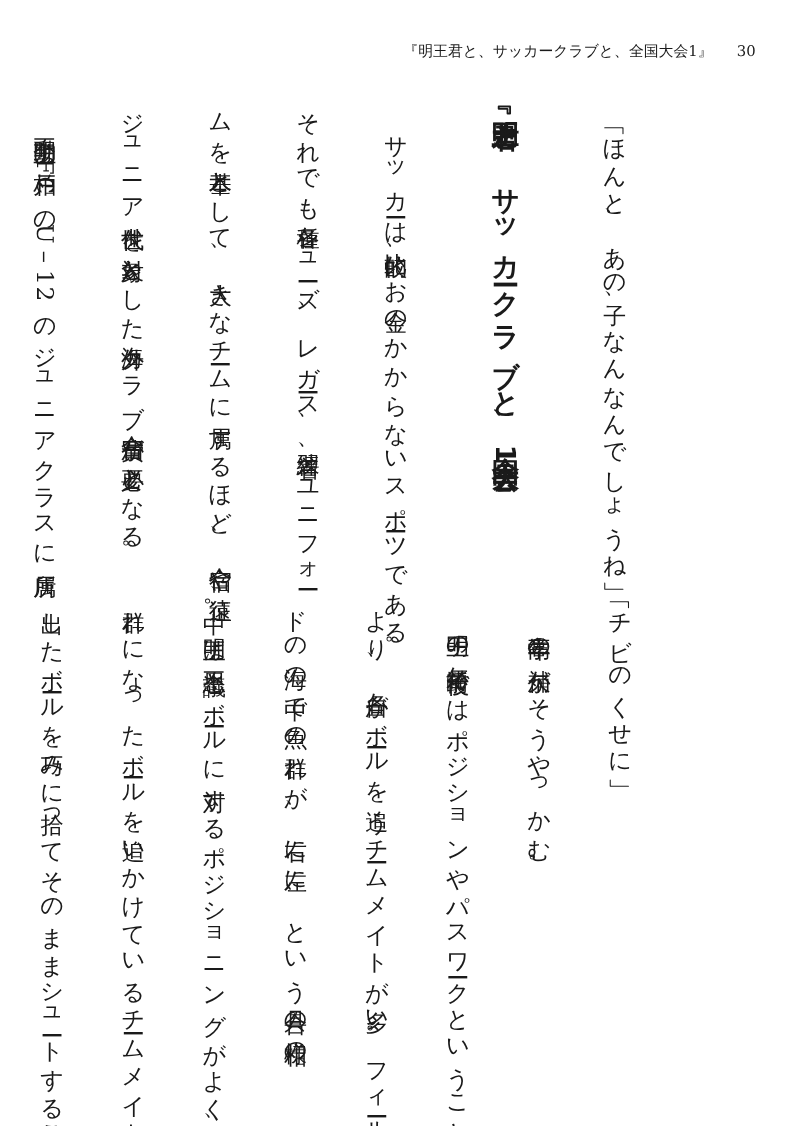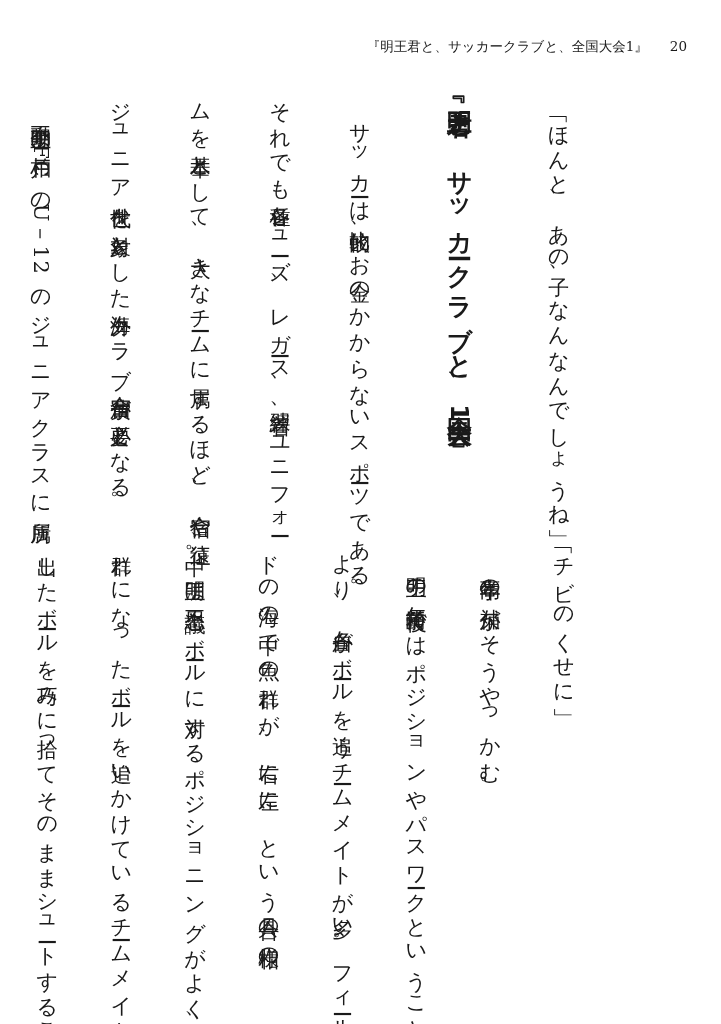--- a/index.html
+++ b/index.html
@@ -32,21 +32,21 @@
       line-height: 66px;
       letter-spacing: 2px;
     }
     .indent { padding-top: 21px; }
   </style>
 </head>
 <body>
 
 <div class="header">
   <span>『明王君と、サッカークラブと、全国大会1』</span>
-  <span>20</span>
+  <span>30</span>
 </div>
 
 <div class="block top-block">
   <span class="line indent">「ほんと、あの子、なんなんでしょうね」</span>
   <span class="line title">『明王君と、サッカークラブと、全国大会1』</span>
   <span class="line indent">サッカーは比較的、お金のかからないスポーツである。</span>
   <span class="line">それでも各種シューズ、レガース、練習着、ユニフォー</span>
   <span class="line">ムを基本として、大きなチームに属するほど、合宿や遠征、</span>
   <span class="line">ジュニア世代を対象とした海外クラブ合宿費が必要となる。</span>
   <span class="line indent">不動明王は柏戸FCのU－12のジュニアクラスに所属</span>

